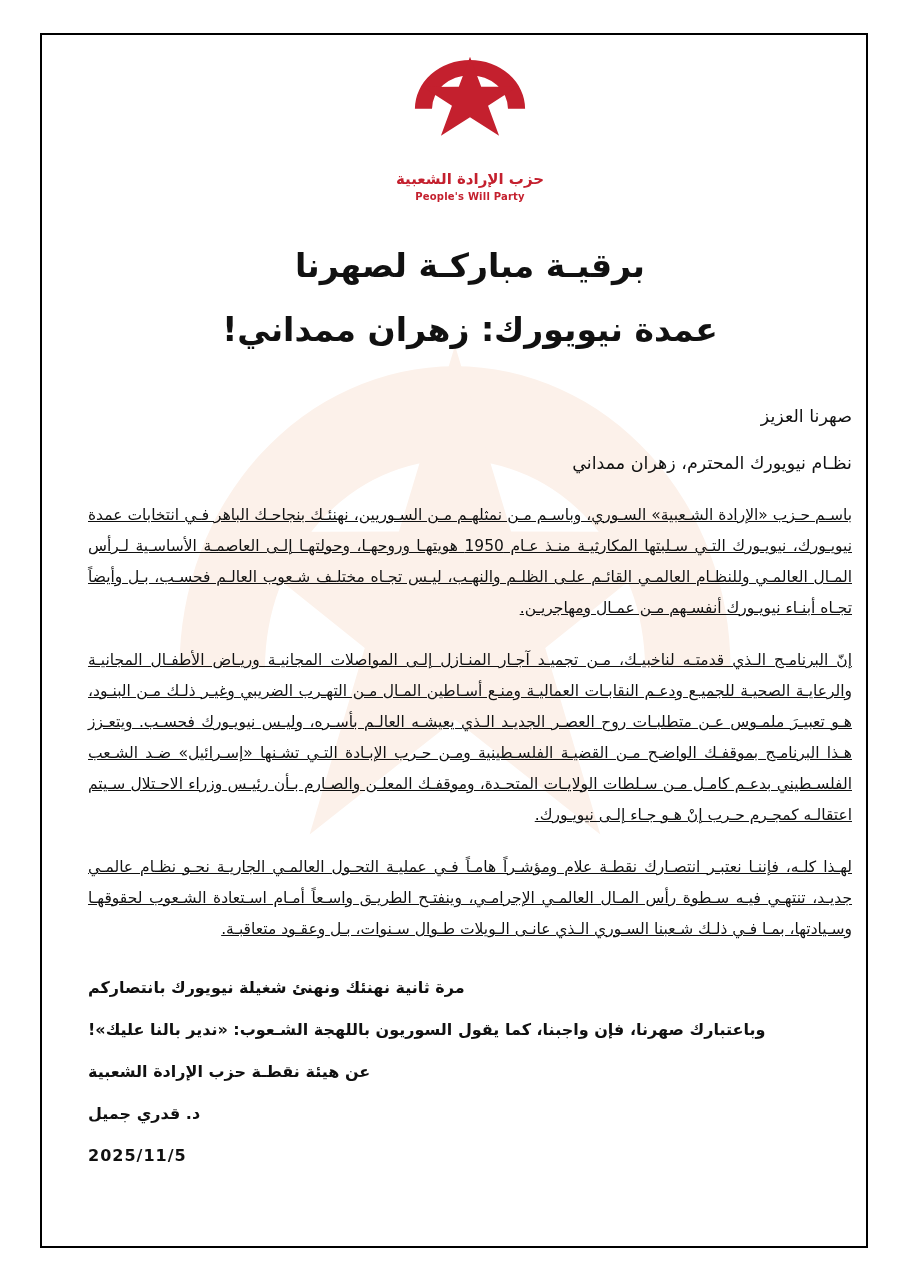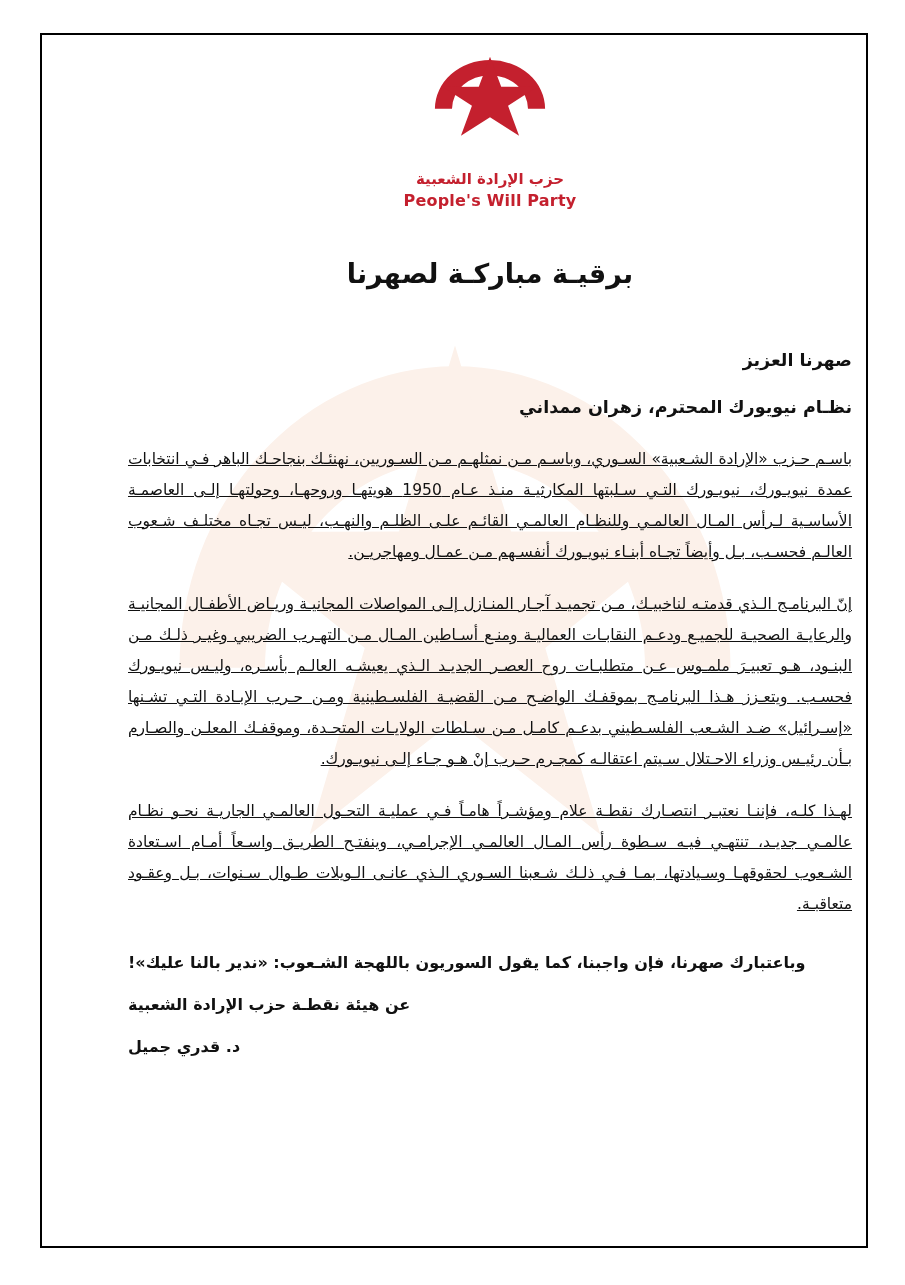--- a/index.html
+++ b/index.html
@@ -21,21 +21,20 @@
   .frame {
     position: absolute;
     left: 40px;
     top: 33px;
     width: 828px;
     height: 1215px;
     border: 2px solid #000000;
     box-sizing: border-box;
     overflow: hidden;
     background: #ffffff;
-    padding-left: 40px;
   }
   .watermark {
     position: absolute;
     left: 128px;
     top: 300px;
     width: 570px;
     height: 655px;
     z-index: 0;
     pointer-events: none;
   }
@@ -58,36 +57,36 @@
   }
   .brand-ar {
     font-weight: bold;
     font-size: 15px;
     margin-top: 5px;
     color: #c4202e;
     direction: rtl;
   }
   .brand-en {
     font-weight: bold;
-    font-size: 16px;
+    font-size: 10px;
     margin-top: 3px;
     letter-spacing: 0.2px;
     color: #c4202e;
   }
   .title {
     text-align: center;
-    font-size: 27px;
+    font-size: 33px;
     font-weight: bold;
     margin: 0;
     line-height: 36px;
   }
   .title.first { margin-top: 46px; }
   .title.second { margin-top: 28px; }
   .greet {
-    font-weight: bold;
+    font-weight: normal;
     font-size: 17.5px;
     text-align: right;
     margin: 0;
     line-height: 24px;
   }
   .greet.first { margin-top: 56px; }
   .greet.second { margin-top: 23px; }
   .para {
     font-size: 15.5px;
     line-height: 31px;
@@ -125,29 +124,32 @@
       <header class="brand">
         <svg class="logo" viewBox="-60 -64 120 126" preserveAspectRatio="none" aria-hidden="true">
           <path d="M -58 0 A 58 58 0 0 1 58 0 L 40 0 A 40 40 0 0 0 -40 0 Z" fill="#c4202e"></path>
           <polygon points="0,-62 11.8,-26.2 49.5,-26.1 19,-3.8 30.6,32.1 0,10 -30.6,32.1 -19,-3.8 -49.5,-26.1 -11.8,-26.2" fill="#c4202e"></polygon>
         </svg>
         <div class="brand-ar">حزب الإرادة الشعبية</div>
         <div class="brand-en">People's Will Party</div>
       </header>
 
       <h1 class="title first">برقيـة مباركـة لصهرنا</h1>
+      <h1 class="title second">عمدة نيويورك: زهران ممداني!</h1>
 
       <p class="greet first">صهرنا العزيز</p>
       <p class="greet second">نظـام نيويورك المحترم، زهران ممداني</p>
 
       <p class="para first">باسـم حـزب «الإرادة الشـعبية» السـوري، وباسـم مـن نمثلهـم مـن السـوريين، نهنئـك بنجاحـك الباهر فـي انتخابات عمدة نيويـورك، نيويـورك التـي سـلبتها المكارثيـة منـذ عـام 1950 هويتهـا وروحهـا، وحولتهـا إلـى العاصمـة الأساسـية لـرأس المـال العالمـي وللنظـام العالمـي القائـم علـى الظلـم والنهـب، ليـس تجـاه مختلـف شـعوب العالـم فحسـب، بـل وأيضاً تجـاه أبنـاء نيويـورك أنفسـهم مـن عمـال ومهاجريـن.</p>
       <p class="para">إنّ البرنامـج الـذي قدمتـه لناخبيـك، مـن تجميـد آجـار المنـازل إلـى المواصلات المجانيـة وريـاض الأطفـال المجانيـة والرعايـة الصحيـة للجميـع ودعـم النقابـات العماليـة ومنـع أسـاطين المـال مـن التهـرب الضريبي وغيـر ذلـك مـن البنـود، هـو تعبيـرَ ملمـوس عـن متطلبـات روح العصـر الجديـد الـذي يعيشـه العالـم بأسـره، وليـس نيويـورك فحسـب. ويتعـزز هـذا البرنامـج بموقفـك الواضـح مـن القضيـة الفلسـطينية ومـن حـرب الإبـادة التـي تشـنها «إسـرائيل» ضـد الشـعب الفلسـطيني بدعـم كامـل مـن سـلطات الولايـات المتحـدة، وموقفـك المعلـن والصـارم بـأن رئيـس وزراء الاحـتلال سـيتم اعتقالـه كمجـرم حـرب إنْ هـو جـاء إلـى نيويـورك.</p>
       <p class="para">لهـذا كلـه، فإننـا نعتبـر انتصـارك نقطـة علام ومؤشـراً هامـاً فـي عمليـة التحـول العالمـي الجاريـة نحـو نظـام عالمـي جديـد، تنتهـي فيـه سـطوة رأس المـال العالمـي الإجرامـي، وينفتـح الطريـق واسـعاً أمـام اسـتعادة الشـعوب لحقوقهـا وسـيادتها، بمـا فـي ذلـك شـعبنا السـوري الـذي عانـى الـويلات طـوال سـنوات، بـل وعقـود متعاقبـة.</p>
 
       <div class="closing">
+        <p>مرة ثانية نهنئك ونهنئ شغيلة نيويورك بانتصاركم</p>
         <p>وباعتبارك صهرنا، فإن واجبنا، كما يقول السوريون باللهجة الشـعوب: «ندير بالنا عليك»!</p>
         <p>عن هيئة نقطـة حزب الإرادة الشعبية</p>
         <p>د. قدري جميل</p>
+        <p class="date">2025/11/5</p>
       </div>
 
     </div>
   </div>
 </div>
 
 </body></html>

